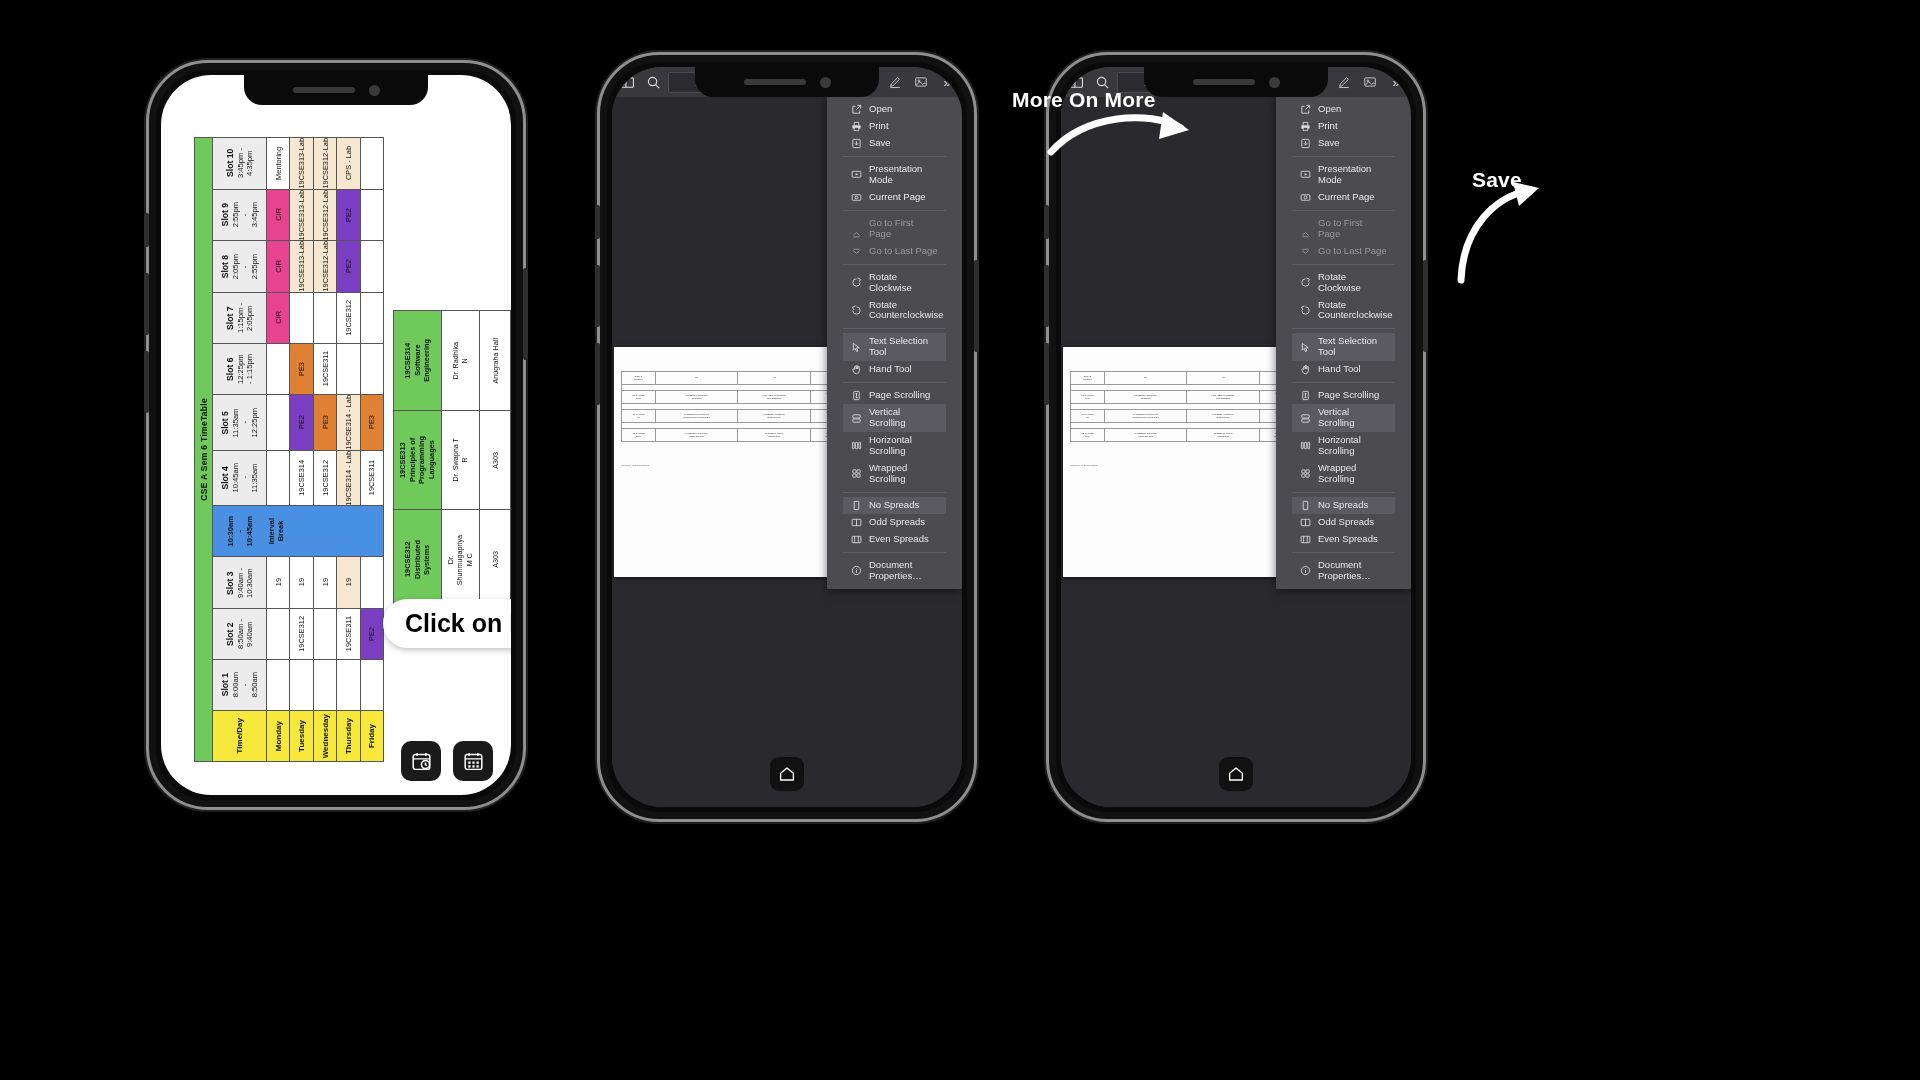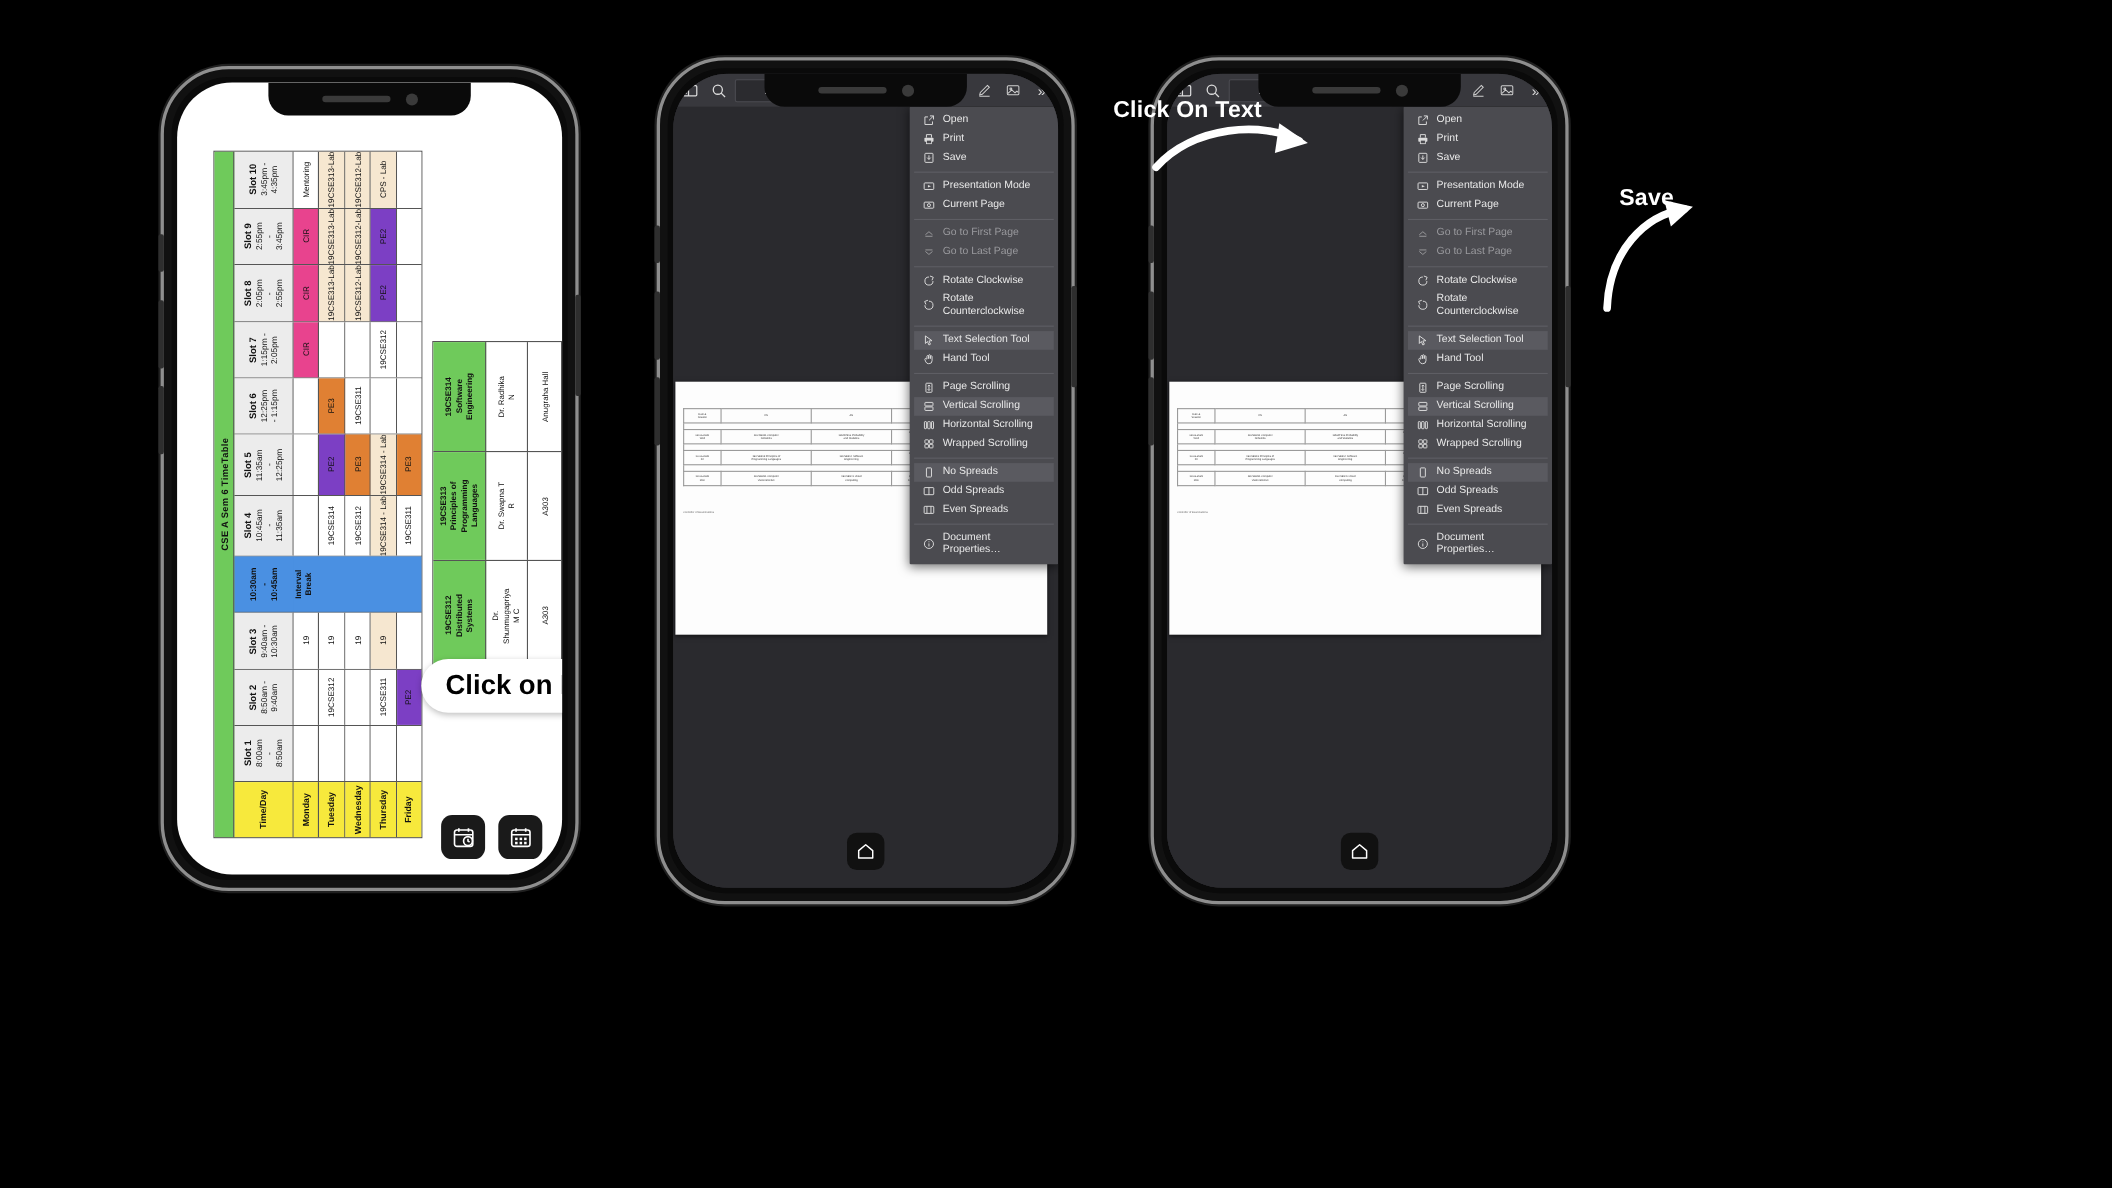--- a/index.html
+++ b/index.html
@@ -185,21 +185,21 @@
       radial-gradient(circle at 45% 30%, #2c3e8f 0 1px, transparent 1px),
       radial-gradient(circle at 70% 70%, #2c3e8f 0 1px, transparent 1px);
     opacity:.75;
   }
   .pdf-foot { font-size:2.4px; color:#666; margin-top:2px; }
 
   
   .ctx-menu {
     position:absolute; z-index:45;
     width: 135px; background:#4b4b50; color:#e9e9e9;
-    font-size: 9.5px; padding: 4px 4px;
+    font-size: 9.5px; padding: 4px 16px;
     box-shadow: 0 2px 10px rgba(0,0,0,.55);
     border-radius: 1px;
   }
   .ctx-item { display:flex; align-items:center; gap:7px; padding:3px 8px; line-height:1.15; }
   .ctx-item .ic { width:11px; height:11px; flex-shrink:0; display:flex; align-items:center; justify-content:center; }
   .ctx-item.sel { background:#5a5a60; }
   .ctx-item.disabled { color:#9a9a9e;align-items:flex-end; }
   .ctx-item.disabled .ic { opacity:.55; }
   .ctx-sep { height:1px; background:#5e5e64; margin:4px 0; }
 
@@ -1236,21 +1236,21 @@
         </div>
       </div>
       <div class="home-btn">
         <svg width="18" height="18" viewBox="0 0 24 24" fill="none" stroke="#fff" stroke-width="1.8" stroke-linejoin="round">
           <path d="M3.5 11 L12 4 L20.5 11 V20 H3.5 Z"></path>
         </svg>
       </div>
     </div>
   </div>
 
-  <div class="ov-label" id="lbl-more">Click On Text</div>
+  <div class="ov-label" id="lbl-more">More On More</div>
   <svg class="ov-arrow" id="arrow-more" width="150" height="58" viewBox="0 0 150 58">
     <path d="M6 44 C 40 6, 104 2, 136 20" stroke="#fff" stroke-width="7" fill="none" stroke-linecap="round"></path>
     <path d="M118 4 L144 22 L114 31 Z" fill="#fff"></path>
   </svg>
 
   <div class="ov-label" id="lbl-save">Save</div>
   <svg class="ov-arrow" id="arrow-save" width="90" height="110" viewBox="0 0 90 110">
     <path d="M6 100 C 8 48, 40 16, 76 10" stroke="#fff" stroke-width="7" fill="none" stroke-linecap="round"></path>
     <path d="M58 2 L84 8 L64 26 Z" fill="#fff"></path>
   </svg>

